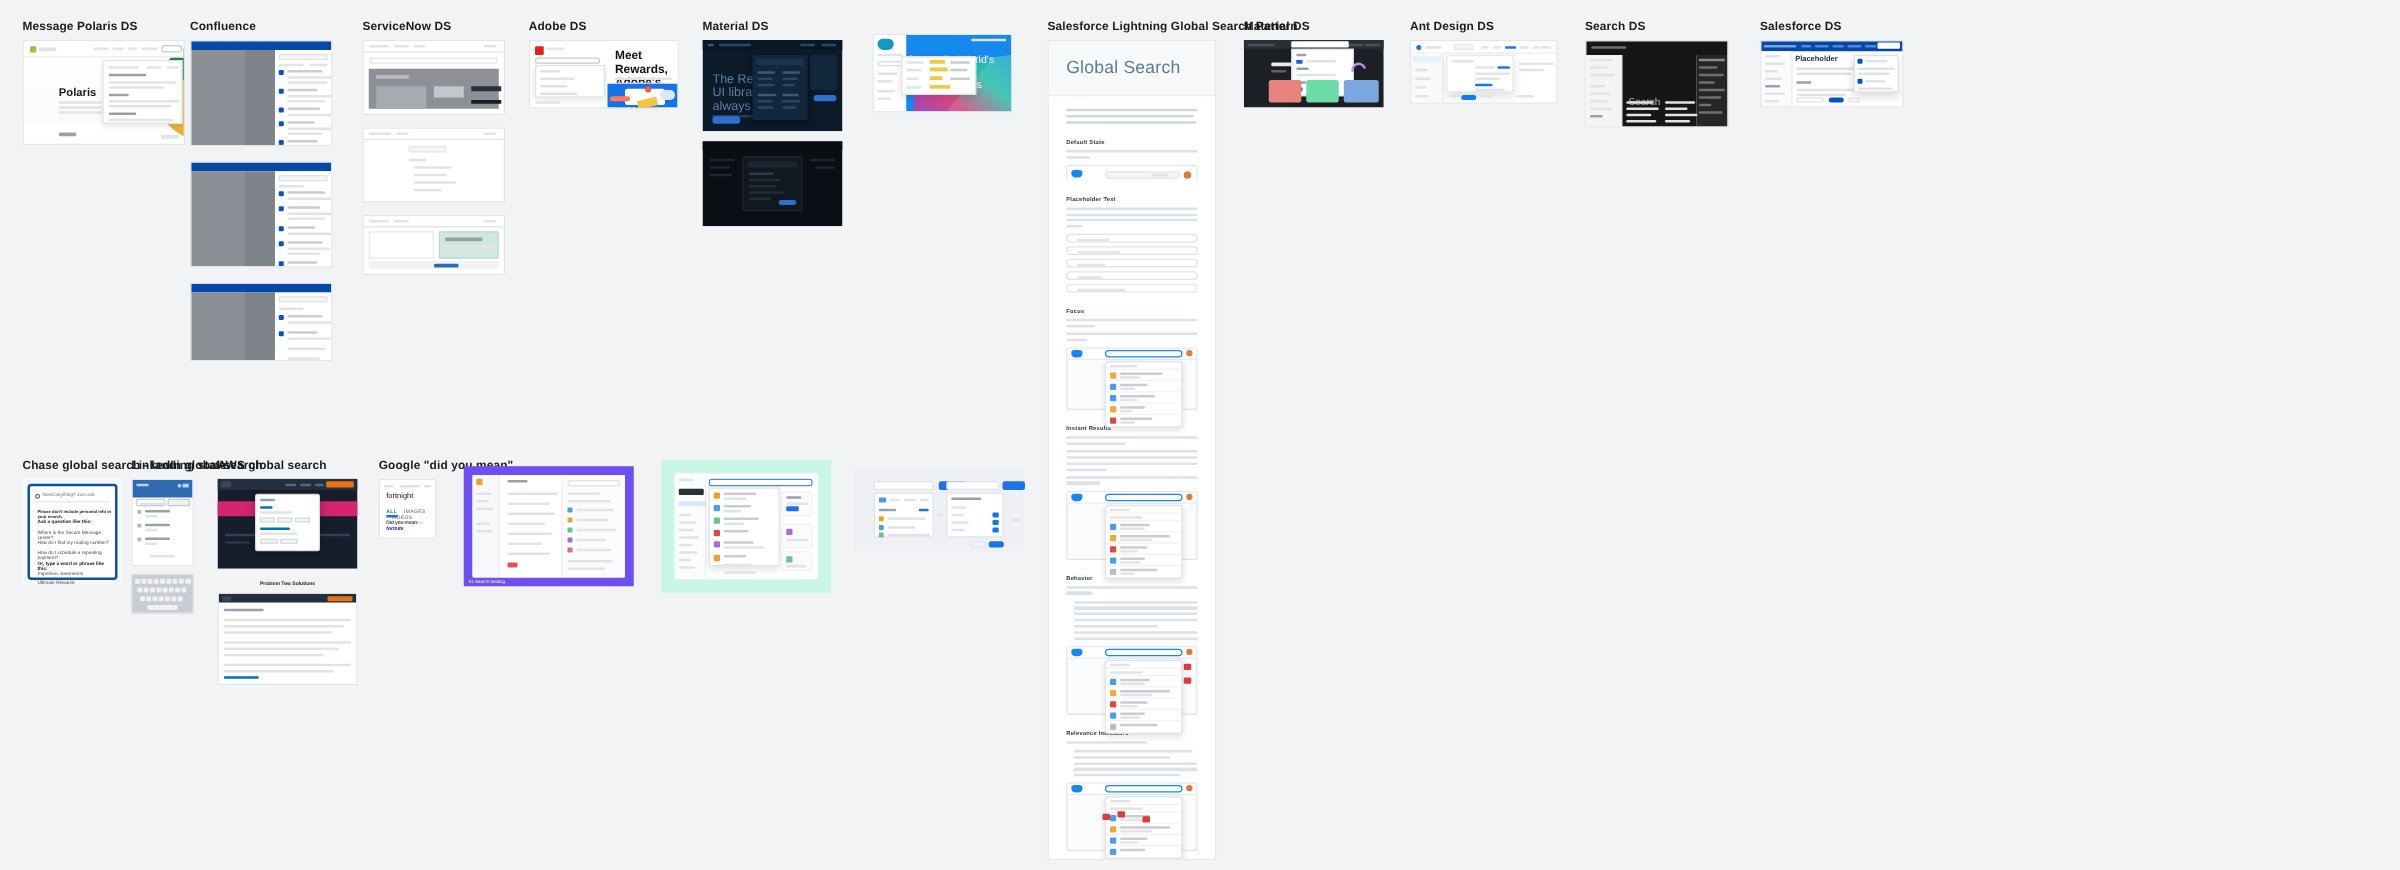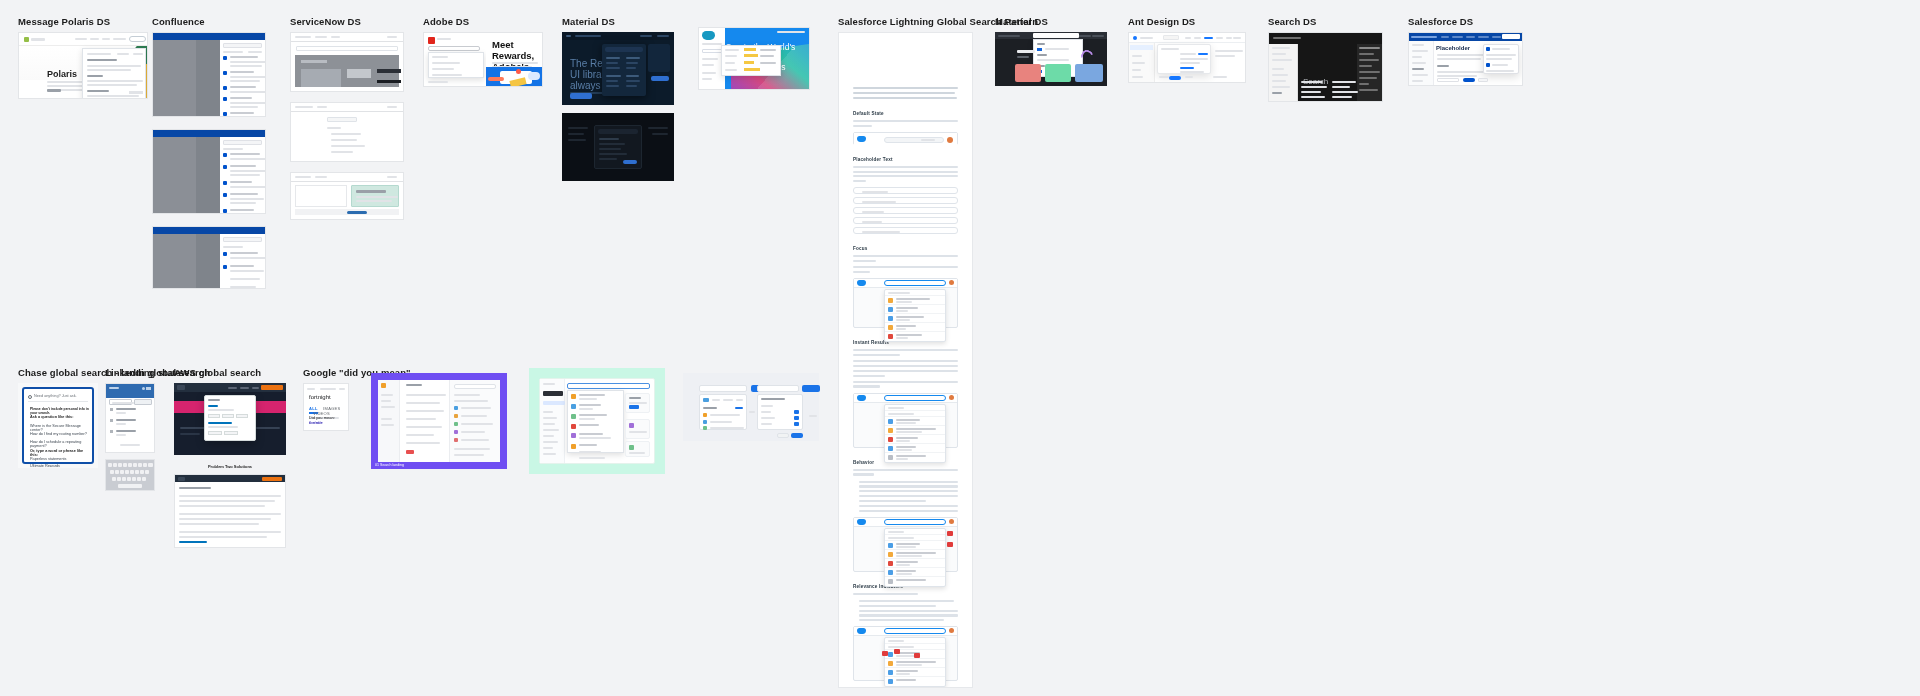--- a/index.html
+++ b/index.html
@@ -164,21 +164,21 @@
   .inner-white { background:#fff; width:100%; height:100%; position:relative; border-radius:2px; }
   .frame-tag { position:absolute; left:4px; bottom:2px; font-size:3.6px; color:#fff; }
 </style>
 </head>
 <body>
 
 <div id="canvas">
 
   <div class="card" style="left:18px; top:16px; width:130px;">
     <div class="card-label">Message Polaris DS</div>
-    <div class="shot" style="width:130px; height:67px;">
+    <div class="shot" style="width:130px; height:84px;">
       <div class="polaris-hero"></div>
       <div class="polaris-circle"></div>
 
       <div class="blk" style="left:0;top:0;right:0;height:13px;background:#fff;border-bottom:1px solid #ededed;"></div>
       <div class="blk" style="left:5px;top:4px;width:5px;height:5px;background:#95bf47;border-radius:1px;"></div>
       <div class="ln l" style="left:12px;top:5px;width:14px;height:3px;"></div>
       <div class="ln l" style="left:56px;top:5px;width:12px;"></div>
       <div class="ln l" style="left:71px;top:5px;width:9px;"></div>
       <div class="ln l" style="left:83px;top:5px;width:8px;"></div>
       <div class="ln l" style="left:94px;top:5px;width:13px;"></div>
@@ -444,20 +444,23 @@
         <div class="ln l" style="left:3px;top:23px;width:12px;"></div>
         <div class="blk" style="left:22px;top:22px;width:16px;height:3px;background:#f5c842;"></div>
       </div>
       <div class="ln l" style="right:4px;top:3px;width:28px;"></div>
     </div>
   </div>
 
   <div class="card" style="left:838px; top:16px; width:135px;">
     <div class="card-label">Salesforce Lightning Global Search Pattern</div>
     <div class="sfdoc" style="width:135px; height:656px;">
+      <div class="sfdoc-head">
+        <div class="sfdoc-h1">Global Search</div>
+      </div>
       <div class="sfdoc-body">
 
         <div>
           <div class="tl" style="width:100%;"></div>
           <div class="tl" style="width:97%;"></div>
           <div class="tl" style="width:99%;"></div>
         </div>
 
         <h3>Default State</h3>
         <div class="tl s" style="width:100%;"></div>

